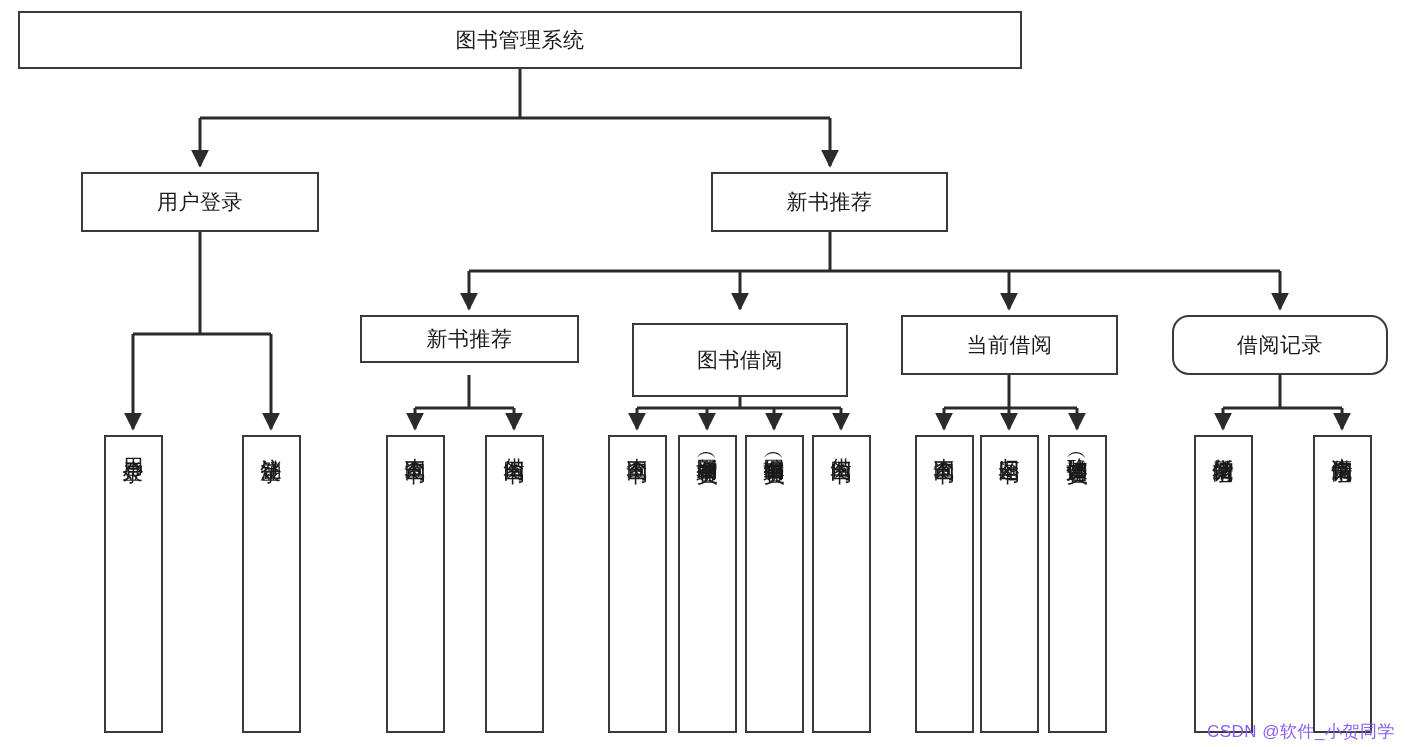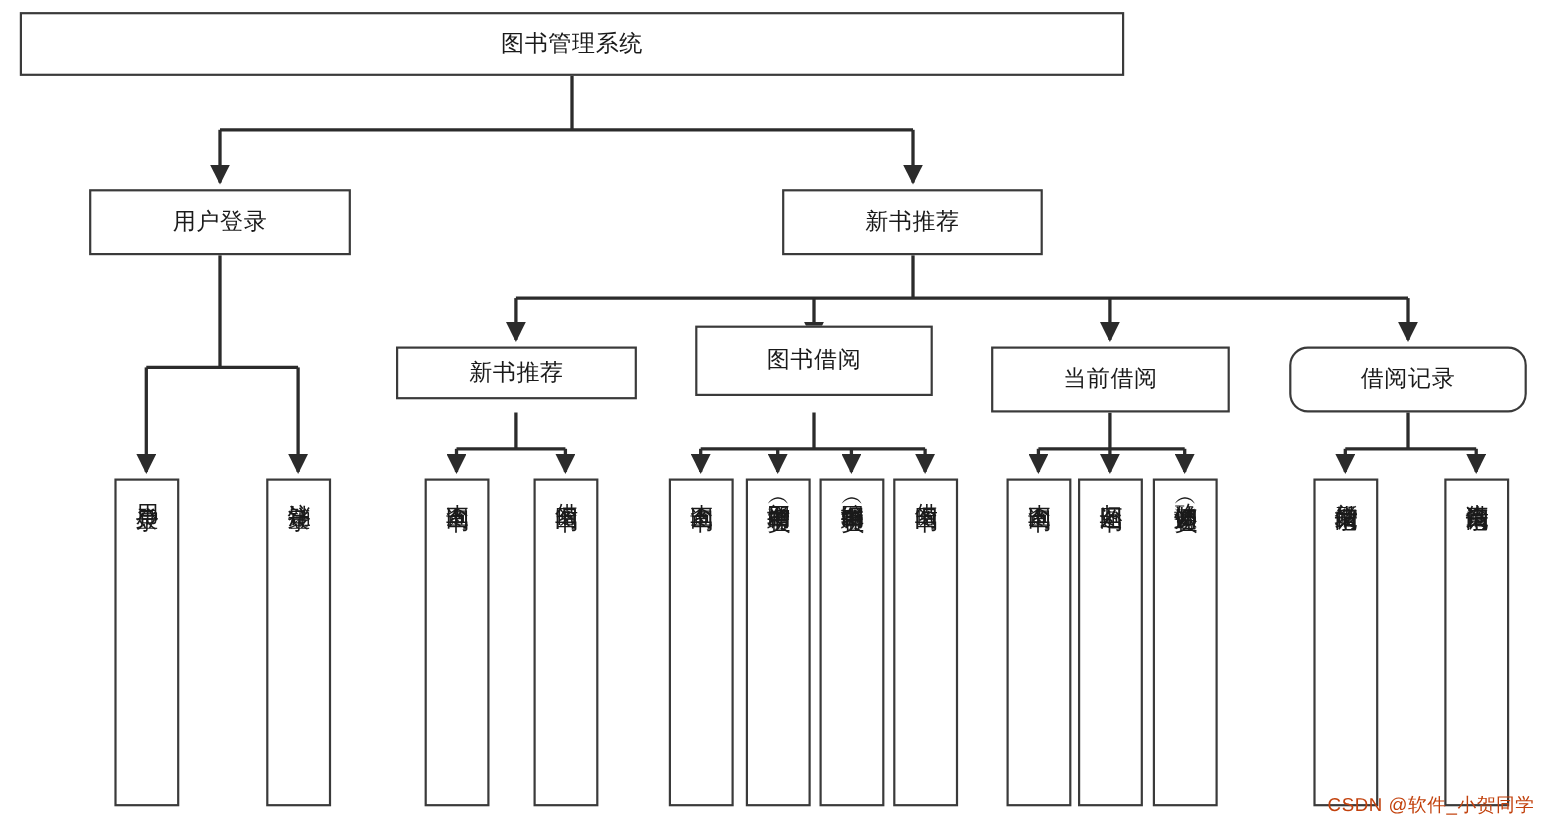--- a/index.html
+++ b/index.html
@@ -59,21 +59,21 @@
     white-space: nowrap;
   }
   .node.vertical.tall-text .label {
     letter-spacing: 1px;
   }
   #watermark {
     position: absolute;
     right: 10px;
     bottom: 4px;
     font-size: 17px;
-    color: #c2410c;
+    color: #8b5cf6;
     letter-spacing: 0.5px;
     white-space: nowrap;
     user-select: none;
   }
 </style>
 </head>
 <body>
 
 <div id="canvas">
 
@@ -137,21 +137,21 @@
   <div class="node horizontal" style="left: 81px; top: 172px; width: 238px; height: 60px;">
     <span class="label">用户登录</span>
   </div>
   <div class="node horizontal" style="left: 711px; top: 172px; width: 237px; height: 60px;">
     <span class="label">新书推荐</span>
   </div>
 
   <div class="node horizontal" style="left: 360px; top: 315px; width: 219px; height: 48px;">
     <span class="label">新书推荐</span>
   </div>
-  <div class="node horizontal" style="left: 632px; top: 296px; width: 216px; height: 64px;">
+  <div class="node horizontal" style="left: 632px; top: 323px; width: 216px; height: 74px;">
     <span class="label">图书借阅</span>
   </div>
   <div class="node horizontal" style="left: 901px; top: 315px; width: 217px; height: 60px;">
     <span class="label">当前借阅</span>
   </div>
   <div class="node horizontal" style="left: 1172px; top: 315px; width: 216px; height: 60px; border-radius: 17px;">
     <span class="label">借阅记录</span>
   </div>
 
   <div class="node vertical" style="left: 104px; top: 435px; width: 59px; height: 298px;">

